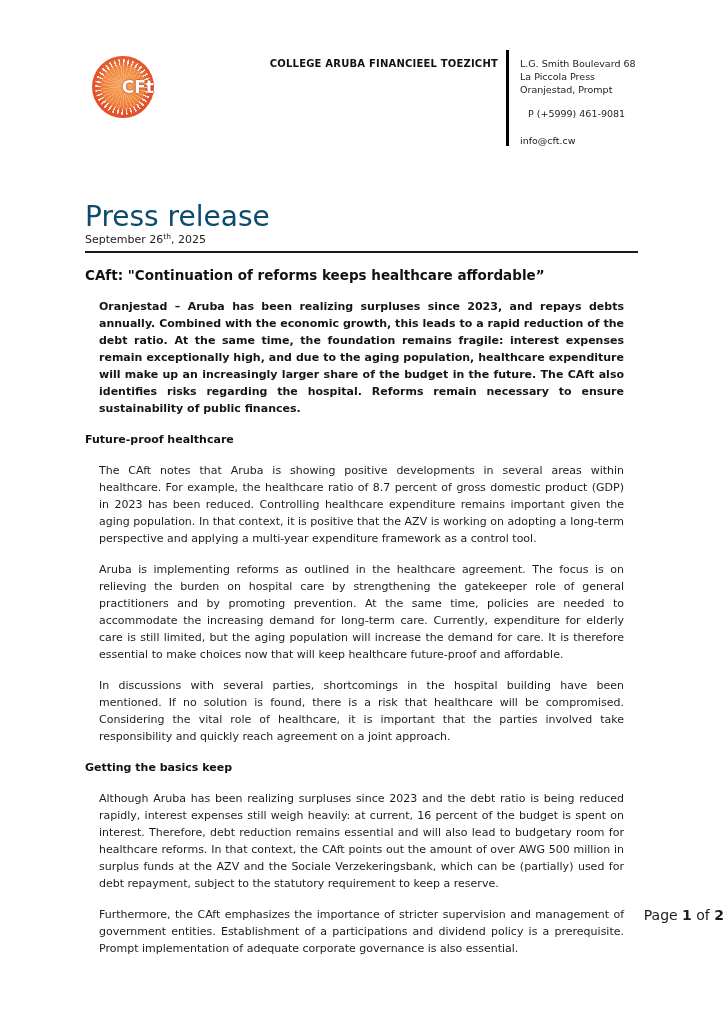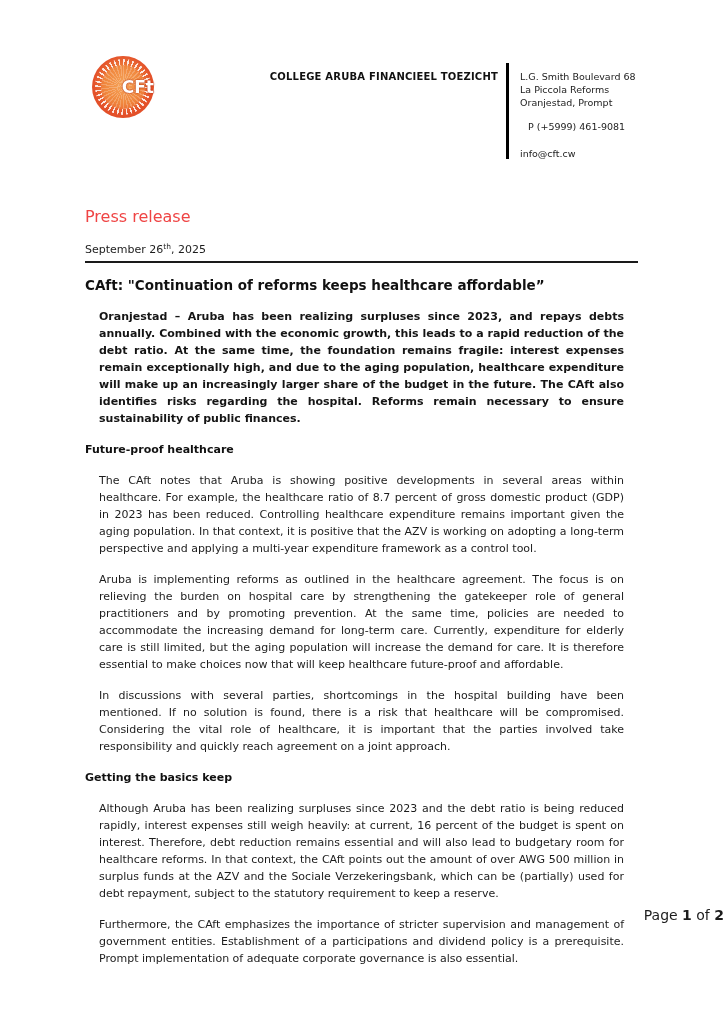--- a/index.html
+++ b/index.html
@@ -64,21 +64,21 @@
   .logo-text {
     position: relative;
     font-size: 17px;
     font-weight: bold;
     color: #ffffff;
     text-shadow: 0 0 2px rgba(176,40,12,0.95), 0 0 1px rgba(176,40,12,0.9);
   }
   .header-right {
     position: absolute;
     right: 0;
-    top: 13px;
+    top: 0;
     display: flex;
     align-items: flex-start;
   }
   .org-name {
     font-size: 10px;
     font-weight: bold;
     color: #111111;
     letter-spacing: 0.2px;
     white-space: nowrap;
     padding-top: 8px;
@@ -102,29 +102,29 @@
   .contact .phone { margin-top: 11px; padding-left: 8px; }
   .contact .email { margin-top: 14px; }
 
   
   .title-block {
     margin-top: 57px;
     border-bottom: 2px solid #1a1a1a;
     padding-bottom: 3px;
   }
   .press-title {
-    font-size: 16px;
+    font-size: 28px;
     line-height: 28px;
     font-weight: 400;
-    color: #ef4444;
+    color: #0c4a6e;
   }
   .date-line {
     font-size: 11px;
     line-height: 14px;
-    margin-top: 12px;
+    margin-top: 2px;
     color: #1c1c1c;
   }
   .date-line .sup {
     font-size: 7.5px;
     position: relative;
     top: -4px;
   }
 
   
   .headline {
@@ -177,21 +177,21 @@
       <div class="logo">
         <div class="logo-ring"></div>
         <div class="logo-inner"></div>
         <div class="logo-text">CFt</div>
       </div>
       <div class="header-right">
         <div class="org-name">COLLEGE ARUBA FINANCIEEL TOEZICHT</div>
         <div class="hdr-divider"></div>
         <div class="contact">
           <div>L.G. Smith Boulevard 68</div>
-          <div>La Piccola Reforms</div>
+          <div>La Piccola Press</div>
           <div>Oranjestad, Prompt</div>
           <div class="phone">P (+5999) 461-9081</div>
           <div class="email">info@cft.cw</div>
         </div>
       </div>
     </div>
 
     <div class="title-block">
       <div class="press-title">Press release</div>
       <div class="date-line"><span>September 26</span><span class="sup">th</span><span>, 2025</span></div>

